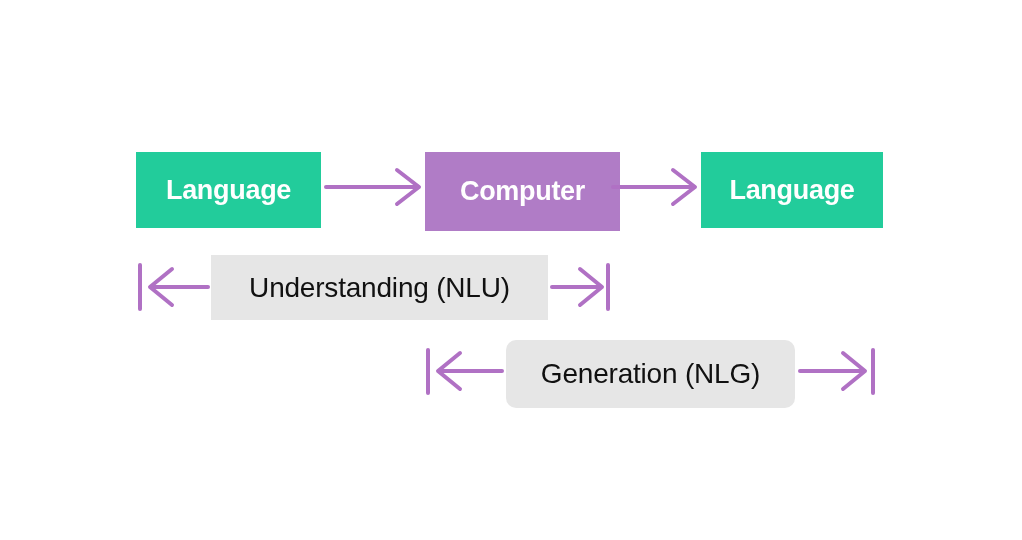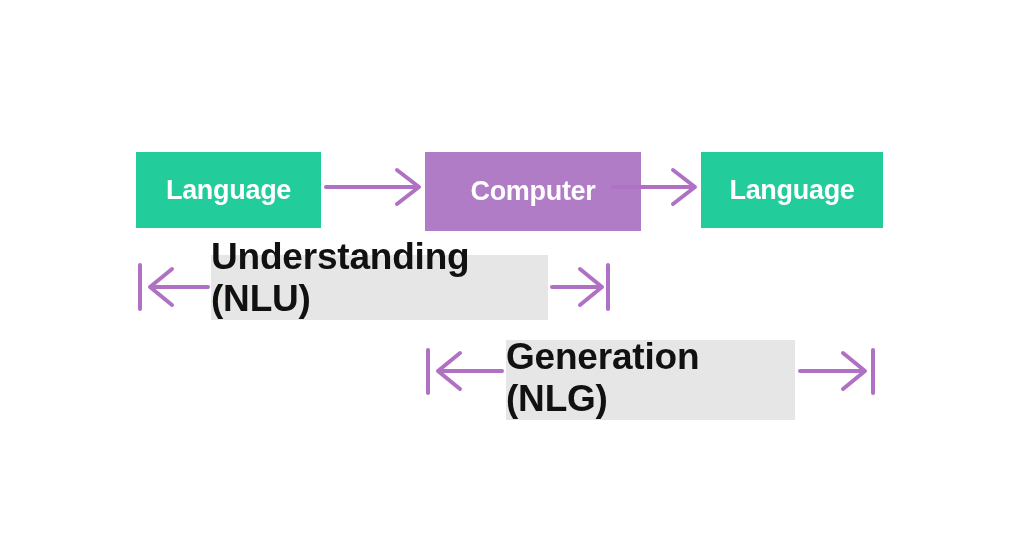--- a/index.html
+++ b/index.html
@@ -40,55 +40,56 @@
 
   #box-language-input {
     left: 136px;
     top: 152px;
     width: 185px;
     height: 76px;
   }
   #box-computer {
     left: 425px;
     top: 152px;
-    width: 216px;
+    width: 195px;
     height: 79px;
   }
   #box-language-output {
     left: 701px;
     top: 152px;
     width: 182px;
     height: 76px;
   }
 
   
   .span-label-box {
     position: absolute;
     display: flex;
-    align-items: flex-end;
+    align-items: center;
     justify-content: center;
     background: #e6e6e6;
     color: #111111;
-    font-weight: bold;
-    font-size: 37px;
+    font-weight: normal;
+    font-size: 28px;
     letter-spacing: -0.2px;
     font-family: "Liberation Sans", sans-serif;
     box-sizing: border-box;
   }
   #box-nlu {
     left: 211px;
     top: 255px;
     width: 337px;
     height: 65px;
   }
   #box-nlg {
     left: 506px;
     top: 340px;
     width: 289px;
-    height: 80px;
+    height: 68px;
+    border-radius: 10px;
   }
 
   
   #arrow-layer {
     position: absolute;
     left: 0;
     top: 0;
     width: 1022px;
     height: 540px;
     pointer-events: none;

